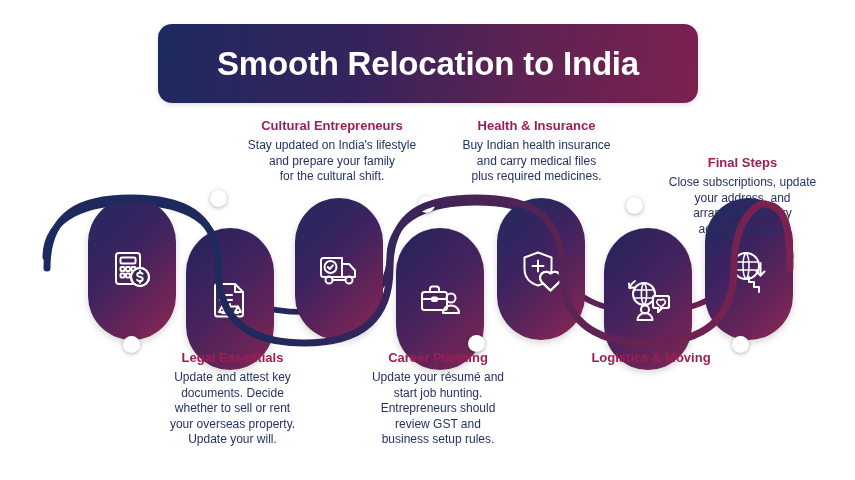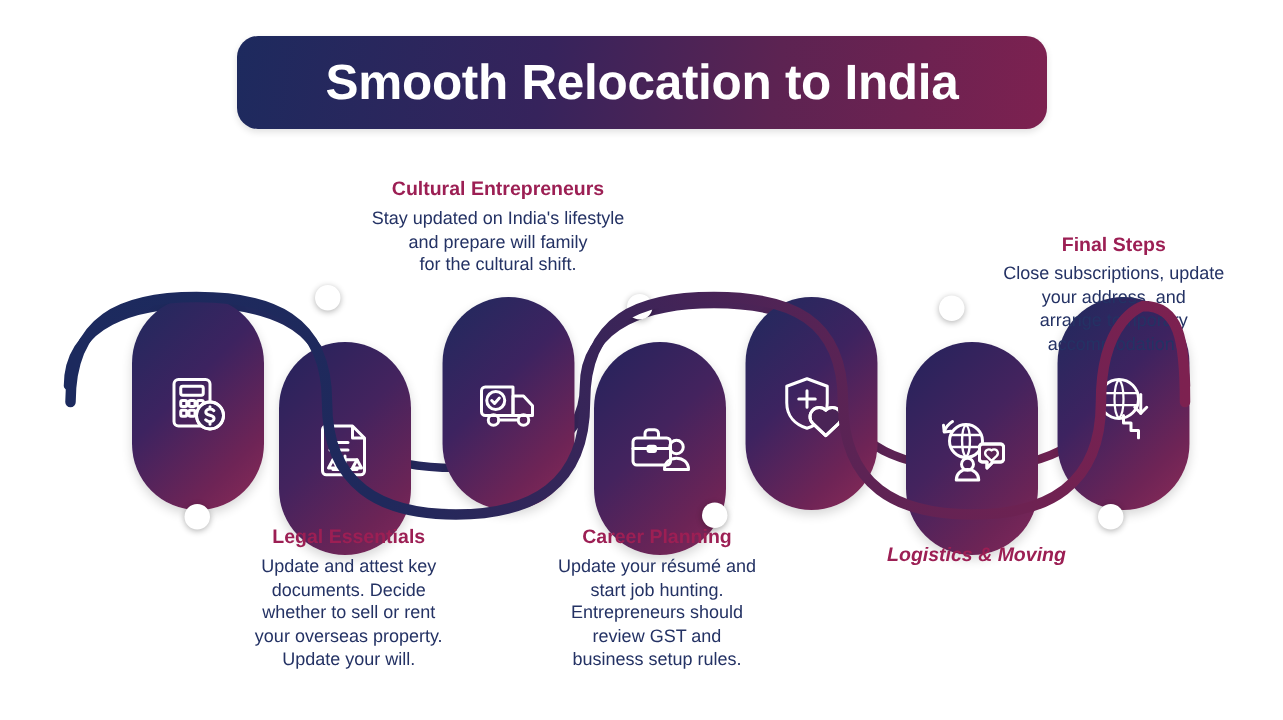--- a/index.html
+++ b/index.html
@@ -12,21 +12,21 @@
   #canvas {
     position: relative;
     width: 855px; height: 480px;
     background: #ffffff;
   }
 
   
   #title-banner {
     position: absolute;
     left: 158px; top: 24px;
-    width: 540px; height: 62px;
+    width: 540px; height: 79px;
     border-radius: 14px;
     background: linear-gradient(100deg, #1d2a5e 0%, #36235c 38%, #5c2352 66%, #7d2150 100%);
     display: flex; align-items: center; justify-content: center;
     box-shadow: 0 2px 5px rgba(0,0,0,0.12);
   }
   #title-text {
     color: #ffffff;
     font-size: 33px;
     font-weight: bold;
     letter-spacing: -0.2px;
@@ -263,24 +263,30 @@
   <div class="node" style="left:468px; top:335px;"></div>
   <div class="node" style="left:626px; top:197px;"></div>
   <div class="node" style="left:732px; top:336px;"></div>
 
   <div class="block" style="left:14px; top:108px; width:212px;">
   </div>
 
   <div class="block" style="left:226px; top:118px; width:212px;">
     <h3>Cultural Entrepreneurs</h3>
     <p>Stay updated on India's lifestyle
-and prepare will family
+and prepare your family
 for the cultural shift.</p>
   </div>
 
+  <div class="block" style="left:434px; top:118px; width:205px;">
+    <h3>Health &amp; Insurance</h3>
+    <p>Buy Indian health insurance
+and carry medical files
+plus required medicines.</p>
+  </div>
 
   <div class="block" style="left:640px; top:110px; width:205px;margin-top:45px;">
     <h3>Final Steps</h3>
     <p>Close subscriptions, update
 your address, and
 arrange temporary
 accommodation.</p>
   </div>
 
   <div class="block" style="left:135px; top:350px; width:195px;">
@@ -294,17 +300,17 @@
 
   <div class="block" style="left:338px; top:350px; width:200px;">
     <h3>Career Planning</h3>
     <p>Update your résumé and
 start job hunting.
 Entrepreneurs should
 review GST and
 business setup rules.</p>
   </div>
 
-  <div class="block" style="left:545px; top:362px; width:212px;font-style:italic;">
+  <div class="block" style="left:545px; top:350px; width:212px;">
     <h3>Logistics &amp; Moving</h3>
   </div>
 
 </div>
 
 </body></html>

